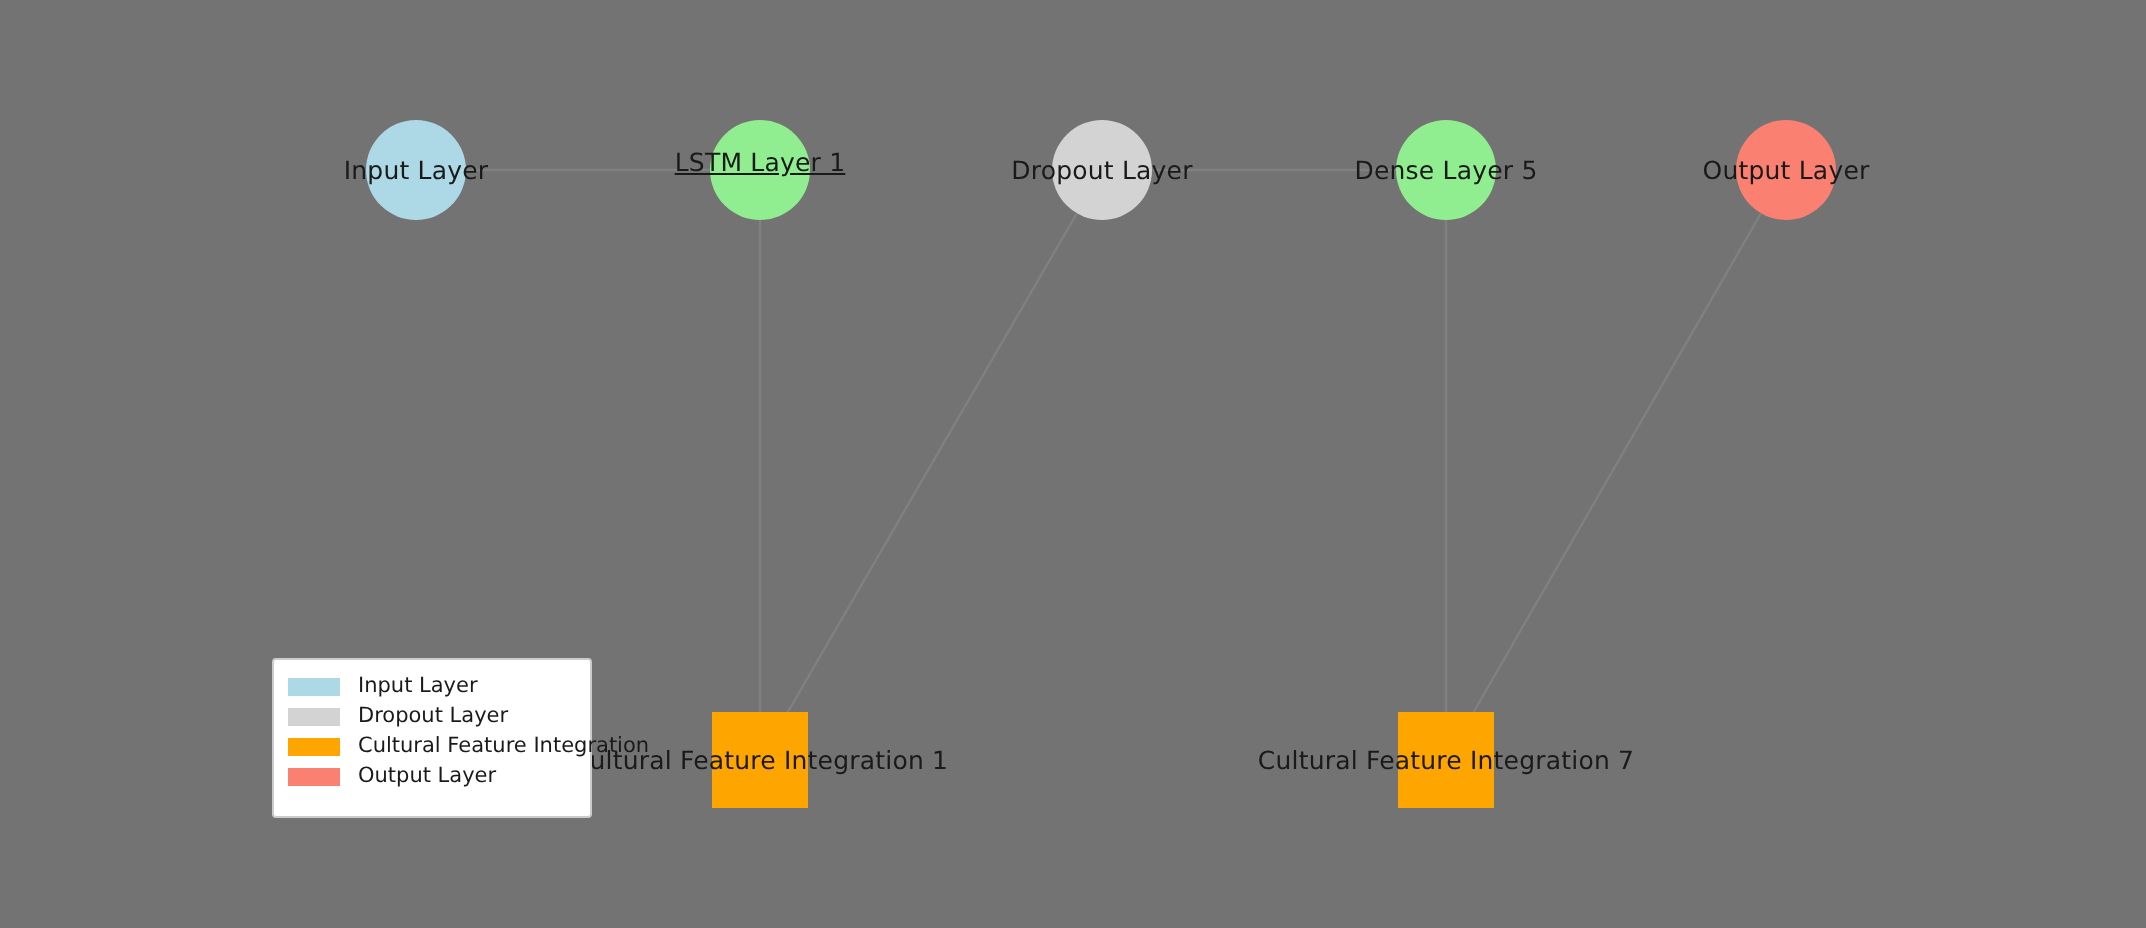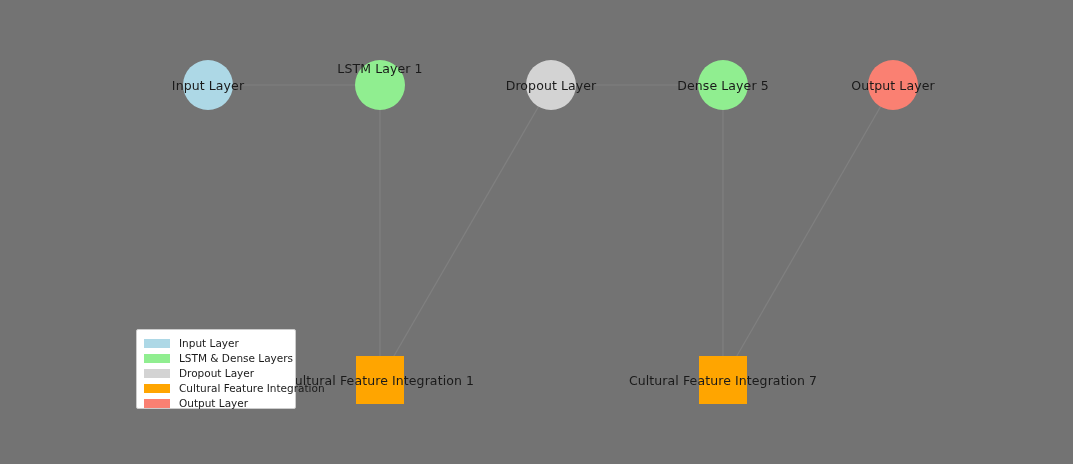--- a/index.html
+++ b/index.html
@@ -80,43 +80,39 @@
       <line x1="551" y1="85" x2="380" y2="380" stroke="#808080" stroke-width="1.2"></line>
       <line x1="551" y1="85" x2="723" y2="85" stroke="#808080" stroke-width="1.2"></line>
       <line x1="723" y1="85" x2="723" y2="380" stroke="#808080" stroke-width="1.2"></line>
       <line x1="893" y1="85" x2="723" y2="380" stroke="#808080" stroke-width="1.2"></line>
     </svg>
 
   <div id="nodes-layer">
       <div class="node node-circle" style="left: 183px; top: 60px; width: 50px; height: 50px; background: rgb(173, 216, 230);"></div>
       <div class="node-label" style="left: 208px; top: 85px;">Input Layer</div>
       <div class="node node-circle" style="left: 355px; top: 60px; width: 50px; height: 50px; background: rgb(144, 238, 144);"></div>
-      <div class="node-label" style="left: 380px; top: 68px;">LSTM Layer 1</div>
+      <div class="node-label" style="left: 380px; top: 81px; text-decoration: underline;">LSTM Layer 1</div>
       <div class="node node-circle" style="left: 526px; top: 60px; width: 50px; height: 50px; background: rgb(211, 211, 211);"></div>
       <div class="node-label" style="left: 551px; top: 85px;">Dropout Layer</div>
       <div class="node node-circle" style="left: 698px; top: 60px; width: 50px; height: 50px; background: rgb(144, 238, 144);"></div>
       <div class="node-label" style="left: 723px; top: 85px;">Dense Layer 5</div>
       <div class="node node-circle" style="left: 868px; top: 60px; width: 50px; height: 50px; background: rgb(250, 128, 114);"></div>
       <div class="node-label" style="left: 893px; top: 85px;">Output Layer</div>
       <div class="node node-square" style="left: 356px; top: 356px; width: 48px; height: 48px; background: rgb(255, 165, 0);"></div>
       <div class="node-label" style="left: 380px; top: 380px;">Cultural Feature Integration 1</div>
       <div class="node node-square" style="left: 699px; top: 356px; width: 48px; height: 48px; background: rgb(255, 165, 0);"></div>
       <div class="node-label" style="left: 723px; top: 380px;">Cultural Feature Integration 7</div>
     </div>
 
   <div id="legend" style="left: 136px; top: 329px; width: 160px; height: 80px;">
       <div class="legend-row">
         <span class="legend-swatch" style="background: rgb(173, 216, 230);"></span>
         <span class="legend-text">Input Layer</span>
       </div>
       <div class="legend-row">
-        <span class="legend-swatch" style="background: rgb(144, 238, 144);"></span>
-        <span class="legend-text">LSTM &amp; Dense Layers</span>
-      </div>
-      <div class="legend-row">
         <span class="legend-swatch" style="background: rgb(211, 211, 211);"></span>
         <span class="legend-text">Dropout Layer</span>
       </div>
       <div class="legend-row">
         <span class="legend-swatch" style="background: rgb(255, 165, 0);"></span>
         <span class="legend-text">Cultural Feature Integration</span>
       </div>
       <div class="legend-row">
         <span class="legend-swatch" style="background: rgb(250, 128, 114);"></span>
         <span class="legend-text">Output Layer</span>

